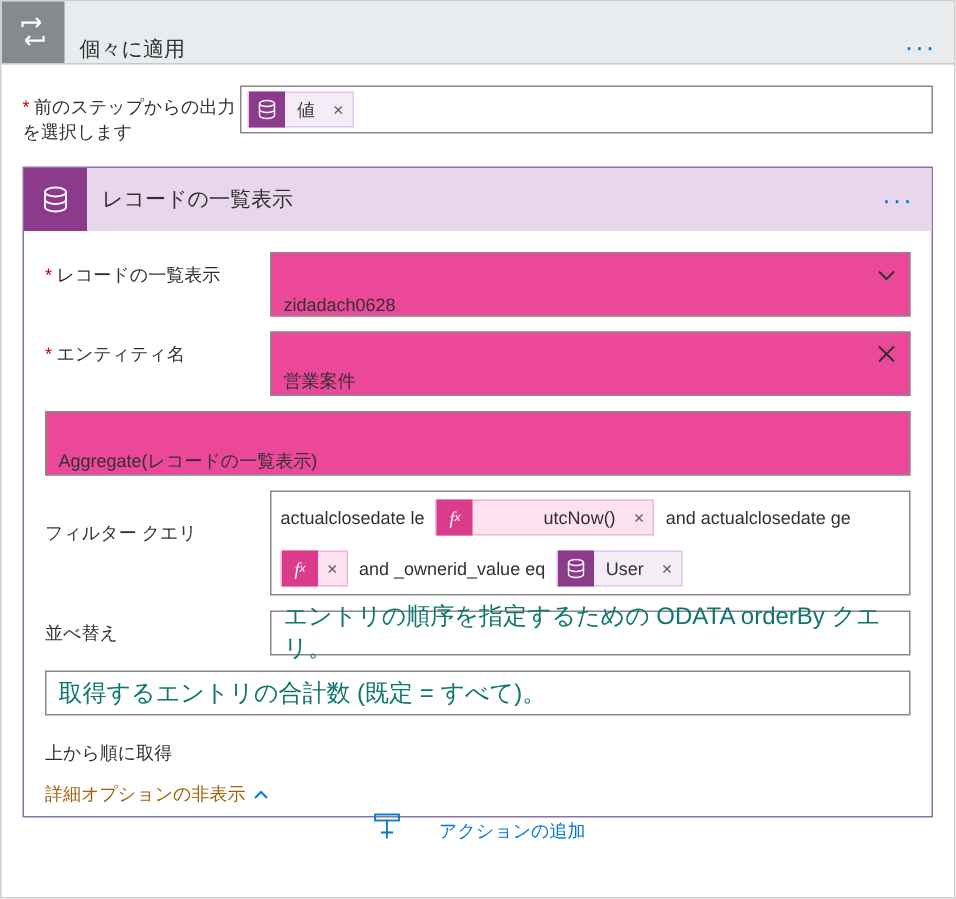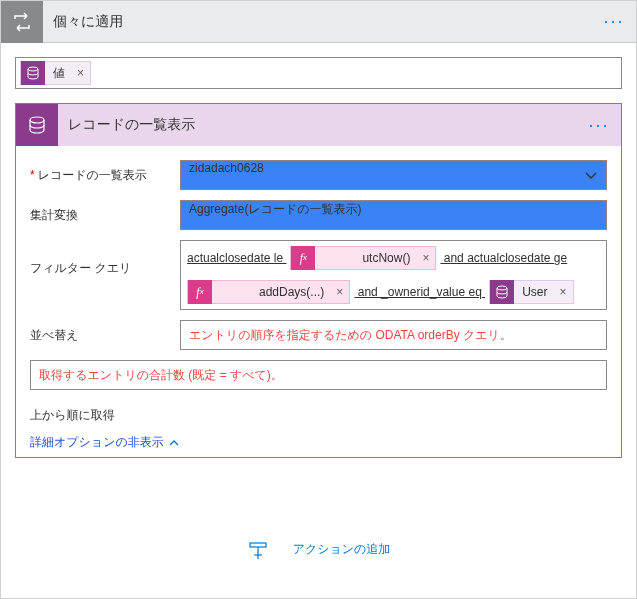--- a/index.html
+++ b/index.html
@@ -1,17 +1,17 @@
 <!DOCTYPE html>
 <html><head>
 <meta charset="utf-8">
 <style>
   * { box-sizing: border-box; margin: 0; padding: 0; font-family: "Segoe UI", Meiryo, sans-serif; }
   body { background: #fff; width: 637px; height: 599px; position: relative; border: 1px solid #d0d0d0; font-size: 12px; color: #323130; }
-  .outer-header { display: flex; align-items: center; height: 42px; background: #e8ecef; border-bottom: 1px solid #c8cacc; }
+  .outer-header { display: flex; align-items: flex-end; height: 42px; background: #e8ecef; border-bottom: 1px solid #c8cacc; }
   .outer-header .icon-box { width: 42px; height: 42px; background: #878a8c; display: flex; align-items: center; justify-content: center; color: #fff; }
   .outer-header .title { padding-left: 10px; font-size: 14px; flex: 1; color: #323130; }
   .outer-header .menu { padding: 0 12px; color: #0078d4; font-size: 18px; letter-spacing: 1px; cursor: pointer; }
   .content-pad { padding: 14px 14px 0 14px; }
   .row { display: flex; align-items: flex-start; margin-bottom: 14px; }
   .label-col { width: 145px; padding-top: 6px; font-size: 12px; color: #323130; }
   .req::before { content: "*"; color: #c00; margin-right: 3px; }
   .input-col { flex: 1; }
   .tag-field { border: 1px solid #8a8886; background: #fff; min-height: 30px; padding: 3px 4px; display: flex; align-items: center; flex-wrap: wrap; gap: 4px; }
   .pill { display: inline-flex; align-items: center; background: #f4ecf7; border: 1px solid #e0c8ee; height: 24px; font-size: 12px; }
@@ -24,46 +24,47 @@
   .pill-fx .pill-x { padding: 0 6px; color: #605e5c; cursor: pointer; font-size: 12px; }
   .inner-card { border: 1px solid #8a73a0; }
   .inner-header { display: flex; align-items: center; height: 42px; background: #ead6ec; }
   .inner-header .icon-box { width: 42px; height: 42px; background: #8B3A8C; display: flex; align-items: center; justify-content: center; color: #fff; }
   .inner-header .title { padding-left: 10px; font-size: 14px; flex: 1; color: #323130; }
   .inner-header .menu { padding: 0 12px; color: #0078d4; font-size: 18px; letter-spacing: 1px; cursor: pointer; }
   .inner-body { padding: 14px 14px 6px 14px; }
   .field-row { display: flex; align-items: flex-start; margin-bottom: 10px; }
   .field-row .lbl { width: 150px; padding-top: 7px; font-size: 12px; }
   .field-row .ctl { flex: 1; }
-  .text-input { width: 100%; border: 1px solid #8a8886; height: 30px; padding: 0 30px 0 8px; font-size: 12px; background: #3b82f6; position: relative; display: flex; align-items: flex-start; }
+  .text-input { width: 100%; border: 1px solid #8a8886; height: 43px; padding: 0 30px 0 8px; font-size: 12px; background: #ec4899; position: relative; display: flex; align-items: flex-end; }
   .text-input .right-icon { position: absolute; right: 6px; top: 5px; width: 18px; height: 18px; display: flex; align-items: center; justify-content: center; cursor: pointer; }
   .filter-box { border: 1px solid #8a8886; background: #fff; padding: 4px 6px; display: flex; flex-wrap: wrap; align-items: center; gap: 4px; line-height: 26px; font-size: 12px; }
-  .filter-text { white-space: pre; text-decoration: underline; }
-  .placeholder-input { width: 100%; border: 1px solid #8a8886; height: 30px; padding: 0 8px; font-size: 12px; color: #ef4444; display: flex; align-items: center; background: #fff; }
-  .hide-adv { display: flex; align-items: center; gap: 4px; color: #1d4ed8; font-size: 12px; margin-top: 8px; cursor: pointer; }
-  .add-action { position: absolute; left: 0; right: 0; bottom: 35px; display: flex; align-items: flex-start; justify-content: center; gap: 24px; }
+  .filter-text { white-space: pre; }
+  .placeholder-input { width: 100%; border: 1px solid #8a8886; height: 30px; padding: 0 8px; font-size: 16px; color: #0f766e; display: flex; align-items: center; background: #fff; }
+  .hide-adv { display: flex; align-items: center; gap: 4px; color: #a16207; font-size: 12px; margin-top: 8px; cursor: pointer; }
+  .add-action { position: absolute; left: 0; right: 0; bottom: 35px; display: flex; align-items: flex-end; justify-content: center; gap: 24px; }
   .add-action .add-icon { color: #0078d4; display: flex; align-items: center; justify-content: center; }
   .add-action .add-label { color: #0078d4; font-size: 12px; }
   svg { display: block; }
 </style>
 </head>
 <body>
 
 <div class="outer-header">
   <div class="icon-box">
     <svg width="20" height="20" viewBox="0 0 20 20">
         <path fill="none" stroke="#fff" stroke-width="1.5" d="M3 7 L3 4 L15 4 M15 4 L12 1 M15 4 L12 7 M17 13 L17 16 L5 16 M5 16 L8 13 M5 16 L8 19"></path>
       </svg>
   </div>
   <div class="title">個々に適用</div>
   <div class="menu">···</div>
 </div>
 
 <div class="content-pad">
   <div class="row">
+    <div class="label-col req">前のステップからの出力を選択します</div>
     <div class="input-col">
       <div class="tag-field">
         <span class="pill">
           <span class="pill-icon">
             <svg width="14" height="14" viewBox="0 0 14 14">
                 <ellipse cx="7" cy="3" rx="5" ry="2" fill="none" stroke="#fff" stroke-width="1"></ellipse>
                 <path d="M2 3 L2 11 A5 2 0 0 0 12 11 L12 3" fill="none" stroke="#fff" stroke-width="1"></path>
                 <path d="M2 7 A5 2 0 0 0 12 7" fill="none" stroke="#fff" stroke-width="1"></path>
               </svg>
           </span>
@@ -95,23 +96,35 @@
             <span>zidadach0628</span>
             <span class="right-icon">
               <svg width="16" height="16" viewBox="0 0 16 16">
                   <path fill="none" stroke="#323130" stroke-width="1.3" d="M3 6 L8 11 L13 6"></path>
                 </svg>
             </span>
           </div>
         </div>
       </div>
 
-
-      <div class="field-row">
-        <div class="lbl">集計変換</div>
+      <div class="field-row">
+        <div class="lbl req">エンティティ名</div>
+        <div class="ctl">
+          <div class="text-input">
+            <span>営業案件</span>
+            <span class="right-icon">
+              <svg width="14" height="14" viewBox="0 0 14 14">
+                  <path stroke="#323130" stroke-width="1.3" d="M2 2 L12 12 M12 2 L2 12"></path>
+                </svg>
+            </span>
+          </div>
+        </div>
+      </div>
+
+      <div class="field-row">
         <div class="ctl">
           <div class="text-input">
             <span>Aggregate(レコードの一覧表示)</span>
           </div>
         </div>
       </div>
 
       <div class="field-row">
         <div class="lbl" style="padding-top:20px">フィルター クエリ</div>
         <div class="ctl">
@@ -119,21 +132,20 @@
             <span class="filter-text">actualclosedate le </span>
             <span class="pill-fx">
               <span class="pill-icon">f<sub style="font-size:8px">x</sub></span>
               <span class="pill-label">utcNow()</span>
               <span class="pill-x">×</span>
             </span>
             <span class="filter-text"> and actualclosedate ge</span>
             <span style="flex-basis:100%;height:0"></span>
             <span class="pill-fx">
               <span class="pill-icon">f<sub style="font-size:8px">x</sub></span>
-              <span class="pill-label">addDays(...)</span>
               <span class="pill-x">×</span>
             </span>
             <span class="filter-text"> and _ownerid_value eq </span>
             <span class="pill">
               <span class="pill-icon">
                 <svg width="14" height="14" viewBox="0 0 14 14">
                     <ellipse cx="7" cy="3" rx="5" ry="2" fill="none" stroke="#fff" stroke-width="1"></ellipse>
                     <path d="M2 3 L2 11 A5 2 0 0 0 12 11 L12 3" fill="none" stroke="#fff" stroke-width="1"></path>
                     <path d="M2 7 A5 2 0 0 0 12 7" fill="none" stroke="#fff" stroke-width="1"></path>
                   </svg>

